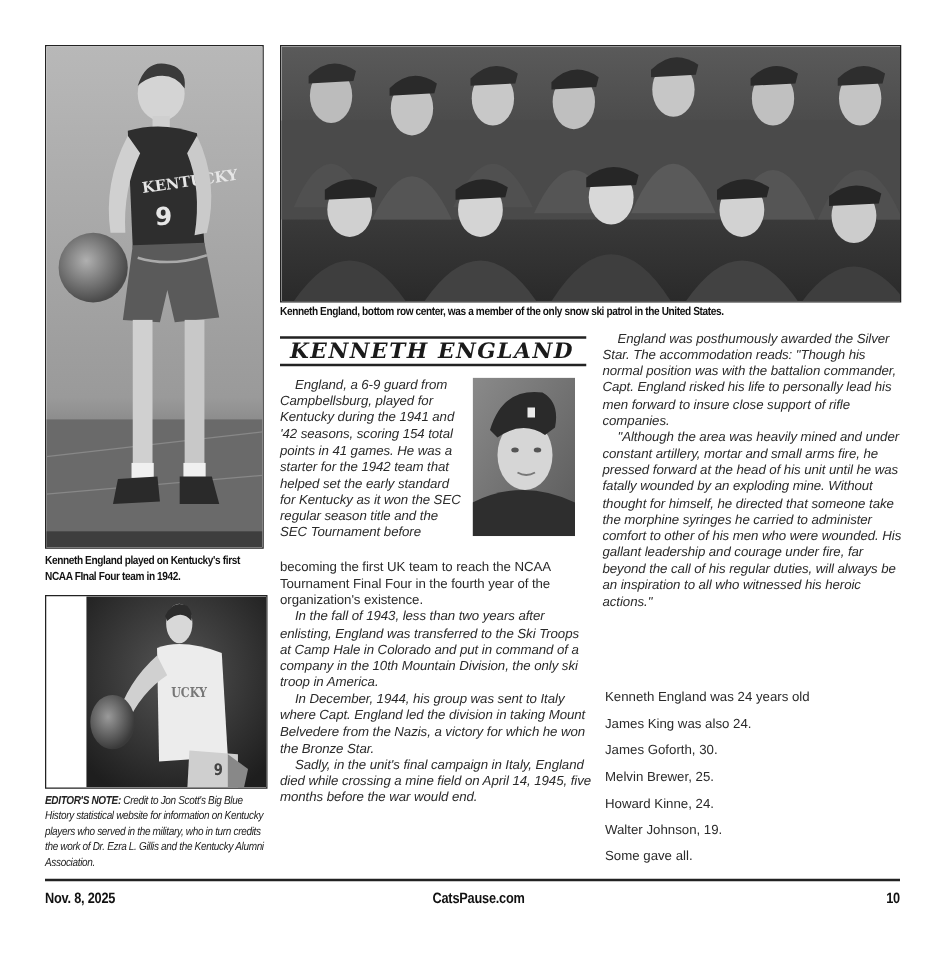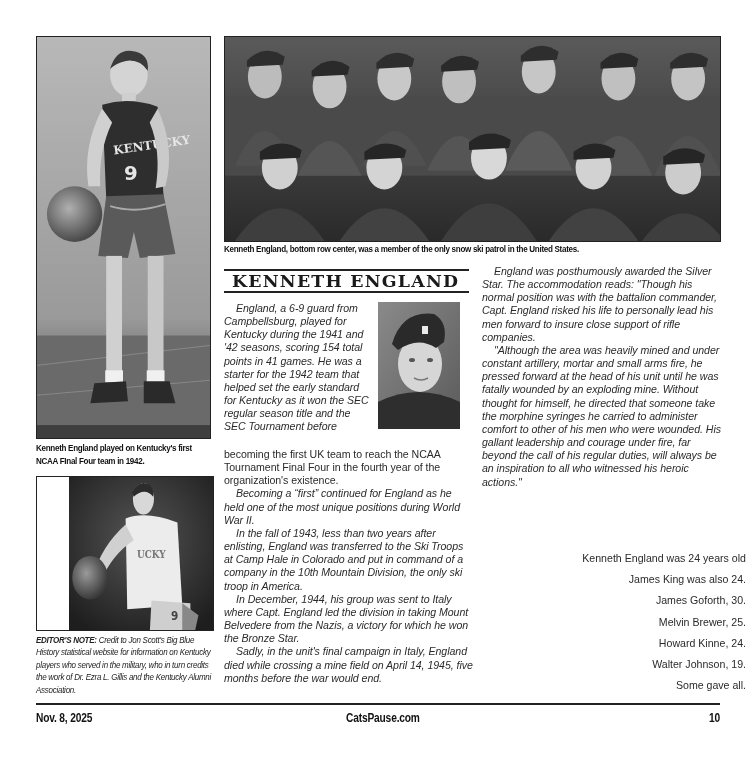--- a/index.html
+++ b/index.html
@@ -28,40 +28,40 @@
   #caption-player1 { left: 36px; top: 442px; width: 205px; }
   #caption-group { left: 224px; top: 243px; width: 575px; }
 
   #editor-note {
     position: absolute; left: 36px; top: 634px; width: 205px;
     font-size: 9.2px; line-height: 12.4px; font-style: italic; color: #222;
     letter-spacing: -0.3px; transform: scaleX(0.87); transform-origin: left top;
   }
   #editor-note b { font-style: italic; font-weight: bold; }
 
-  #headline-wrap { position: absolute; left: 224px; top: 268px; width: 245px; height: 26px; }
+  #headline-wrap { position: absolute; left: 224px; top: 268px; width: 245px; height: 26px; font-style: italic; }
   #headline-wrap .rule { position: absolute; left: 0; right: 0; height: 2px; background: #222; }
   #headline-wrap .rule.top { top: 1px; }
   #headline-wrap .rule.bot { top: 23px; }
   #headline {
     position: absolute; left: 8px; top: 4px;
     font-family: "DejaVu Serif", serif; font-weight: bold;
     font-size: 17px; line-height: 18px; letter-spacing: 1.2px;
     color: #1a1a1a; white-space: nowrap;
     transform: scaleX(1.02); transform-origin: left top;
   }
 
   .body-text { font-size: 10.6px; line-height: 13.15px; color: #2a2a2a; letter-spacing: -0.05px; }
   .body-text p { text-indent: 12px; font-style: italic; }
 
   #col-mid-top { position: absolute; left: 224px; top: 302px; width: 150px; }
   #col-mid-bottom { position: absolute; left: 224px; top: 448px; width: 250px; }
   #col-right { position: absolute; left: 482px; top: 265px; width: 242px; }
 
-  #memorial { position: absolute; left: 516px; top: 552px; width: 230px; text-align: right; }
+  #memorial { position: absolute; left: 484px; top: 552px; width: 230px; }
   #memorial .mline { font-size: 10.6px; line-height: 13px; height: 21.2px; color: #2a2a2a; }
 
   #footer-rule { position: absolute; left: 36px; top: 703px; width: 684px; height: 1.5px; background: #222; }
   .footer-text {
     position: absolute; top: 711px; font-weight: bold; font-size: 12px; color: #111;
     letter-spacing: -0.2px; transform: scaleX(0.85);
   }
   #footer-date { left: 36px; transform-origin: left top; }
   #footer-site { left: 346px; transform-origin: left top; }
   #footer-page { right: 36px; transform-origin: right top; }
@@ -253,21 +253,20 @@
     <path d="M36 76 Q43 80 50 76" stroke="#777" stroke-width="1.5" fill="none"></path>
   </svg>
 </div>
 
 <div id="col-mid-top" class="body-text">
   <p>England, a 6-9 guard from Campbellsburg, played for Kentucky during the 1941 and '42 seasons, scoring 154 total points in 41 games. He was a starter for the 1942 team that helped set the early standard for Kentucky as it won the SEC regular season title and the SEC Tournament before</p>
 </div>
 
 <div id="col-mid-bottom" class="body-text">
   <div>becoming the first UK team to reach the NCAA Tournament Final Four in the fourth year of the organization's existence.</div>
-  <p>Becoming a “first” continued for England as he held one of the most unique positions during World War II.</p>
   <p>In the fall of 1943, less than two years after enlisting, England was transferred to the Ski Troops at Camp Hale in Colorado and put in command of a company in the 10th Mountain Division, the only ski troop in America.</p>
   <p>In December, 1944, his group was sent to Italy where Capt. England led the division in taking Mount Belvedere from the Nazis, a victory for which he won the Bronze Star.</p>
   <p>Sadly, in the unit's final campaign in Italy, England died while crossing a mine field on April 14, 1945, five months before the war would end.</p>
 </div>
 
 <div id="col-right" class="body-text">
   <p>England was posthumously awarded the Silver Star. The accommodation reads: "Though his normal position was with the battalion commander, Capt. England risked his life to personally lead his men forward to insure close support of rifle companies.</p>
   <p>"Although the area was heavily mined and under constant artillery, mortar and small arms fire, he pressed forward at the head of his unit until he was fatally wounded by an exploding mine. Without thought for himself, he directed that someone take the morphine syringes he carried to administer comfort to other of his men who were wounded. His gallant leadership and courage under fire, far beyond the call of his regular duties, will always be an inspiration to all who witnessed his heroic actions."</p>
 </div>
 

